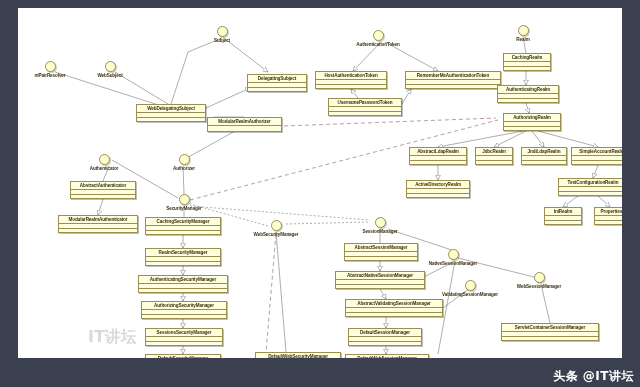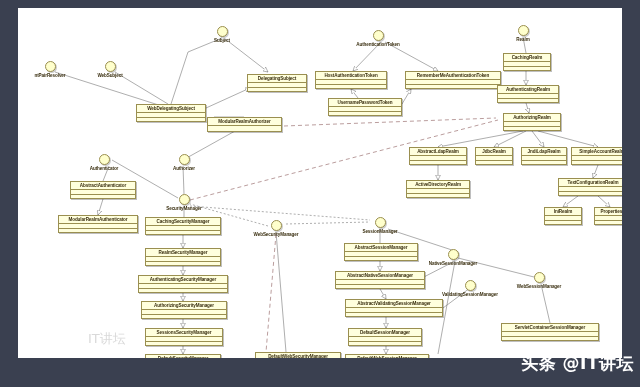--- a/index.html
+++ b/index.html
@@ -8,22 +8,22 @@
   #canvas{position:absolute;left:18px;top:8px;width:604px;height:350px;background:#ffffff;overflow:hidden;}
   #svglayer{position:absolute;left:0;top:0;width:604px;height:350px;}
   .cls{position:absolute;background:#ffffdd;border:1px solid #9a8f50;box-shadow:1px 1px 0 rgba(0,0,0,.25);box-sizing:border-box;}
   .cls .nm{font-size:4.6px;font-weight:bold;color:#3a2f10;text-align:center;line-height:7px;height:7px;white-space:nowrap;overflow:hidden;letter-spacing:-.1px;}
   .cls .sep{height:1px;background:#9a8f50;}
   .cls .attr{height:4px;}
   .cls .ops{height:4px;border-top:1px solid #9a8f50;}
   .iface{position:absolute;text-align:center;}
   .iface .circ{width:9px;height:9px;border-radius:50%;background:#ffffcc;border:1px solid #9a8f50;margin:0 auto;box-shadow:1px 1px 0 rgba(0,0,0,.2);}
   .iface .lbl{font-size:4.6px;font-weight:bold;color:#3a2f10;white-space:nowrap;line-height:6px;margin-top:.5px;letter-spacing:-.1px;}
-  #watermark{position:absolute;right:6px;bottom:12px;color:#ffffff;font-size:17px;font-weight:bold;font-family:"DejaVu Sans",sans-serif;letter-spacing:.5px;}
-  #wm-left{position:absolute;left:70px;bottom:10px;color:rgba(120,120,120,.28);font-size:13px;font-weight:normal;font-family:"DejaVu Sans",sans-serif;}
+  #watermark{position:absolute;right:6px;bottom:2px;color:#ffffff;font-size:12px;font-weight:bold;font-family:"DejaVu Sans",sans-serif;letter-spacing:.5px;}
+  #wm-left{position:absolute;left:70px;bottom:10px;color:rgba(120,120,120,.28);font-size:16px;font-weight:bold;font-family:"DejaVu Sans",sans-serif;}
   #botbar{position:absolute;left:0;bottom:0;width:640px;height:29px;background:#3a4050;}
 </style>
 </head>
 <body>
 
 <div id="stage">
   <div id="canvas">
     <svg id="svglayer" viewBox="0 0 604 350">
       <defs>
         <marker id="hollow" markerWidth="9" markerHeight="9" refX="8" refY="4.5" orient="auto">

